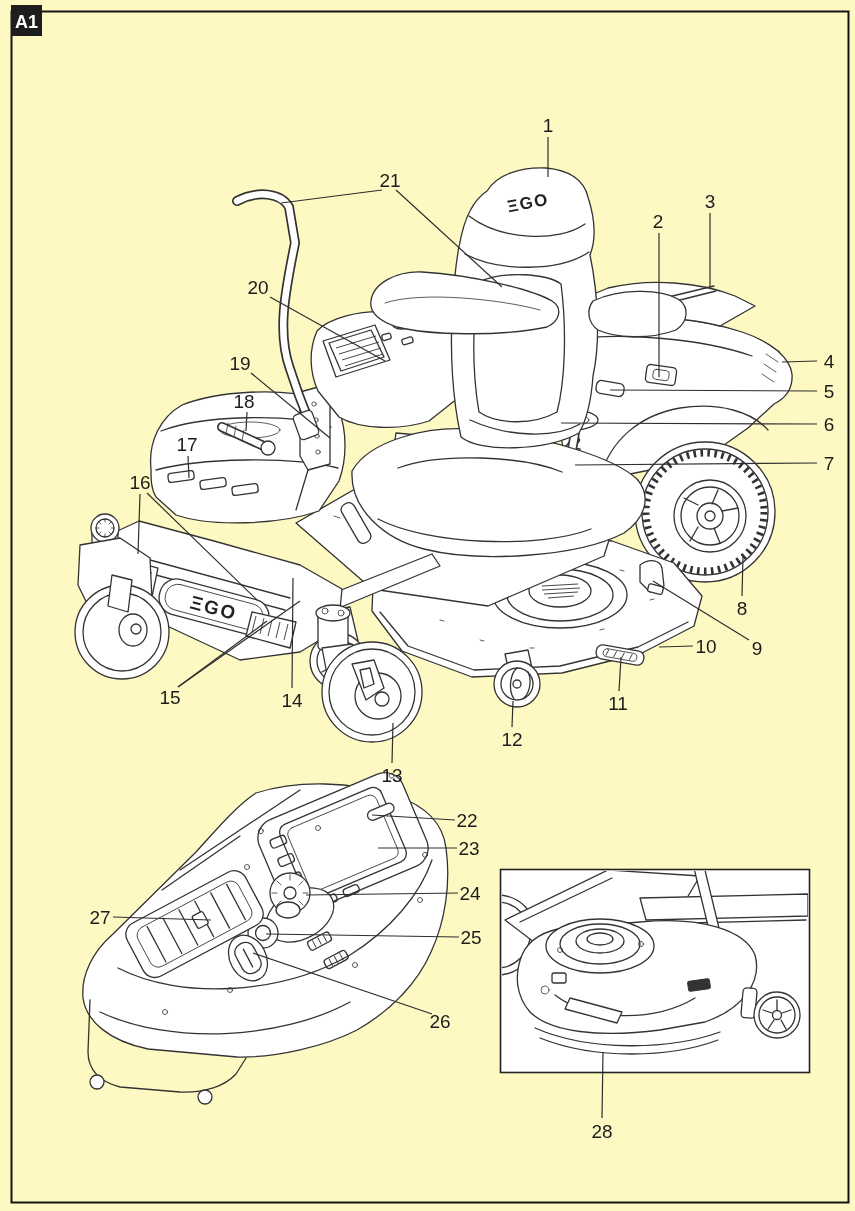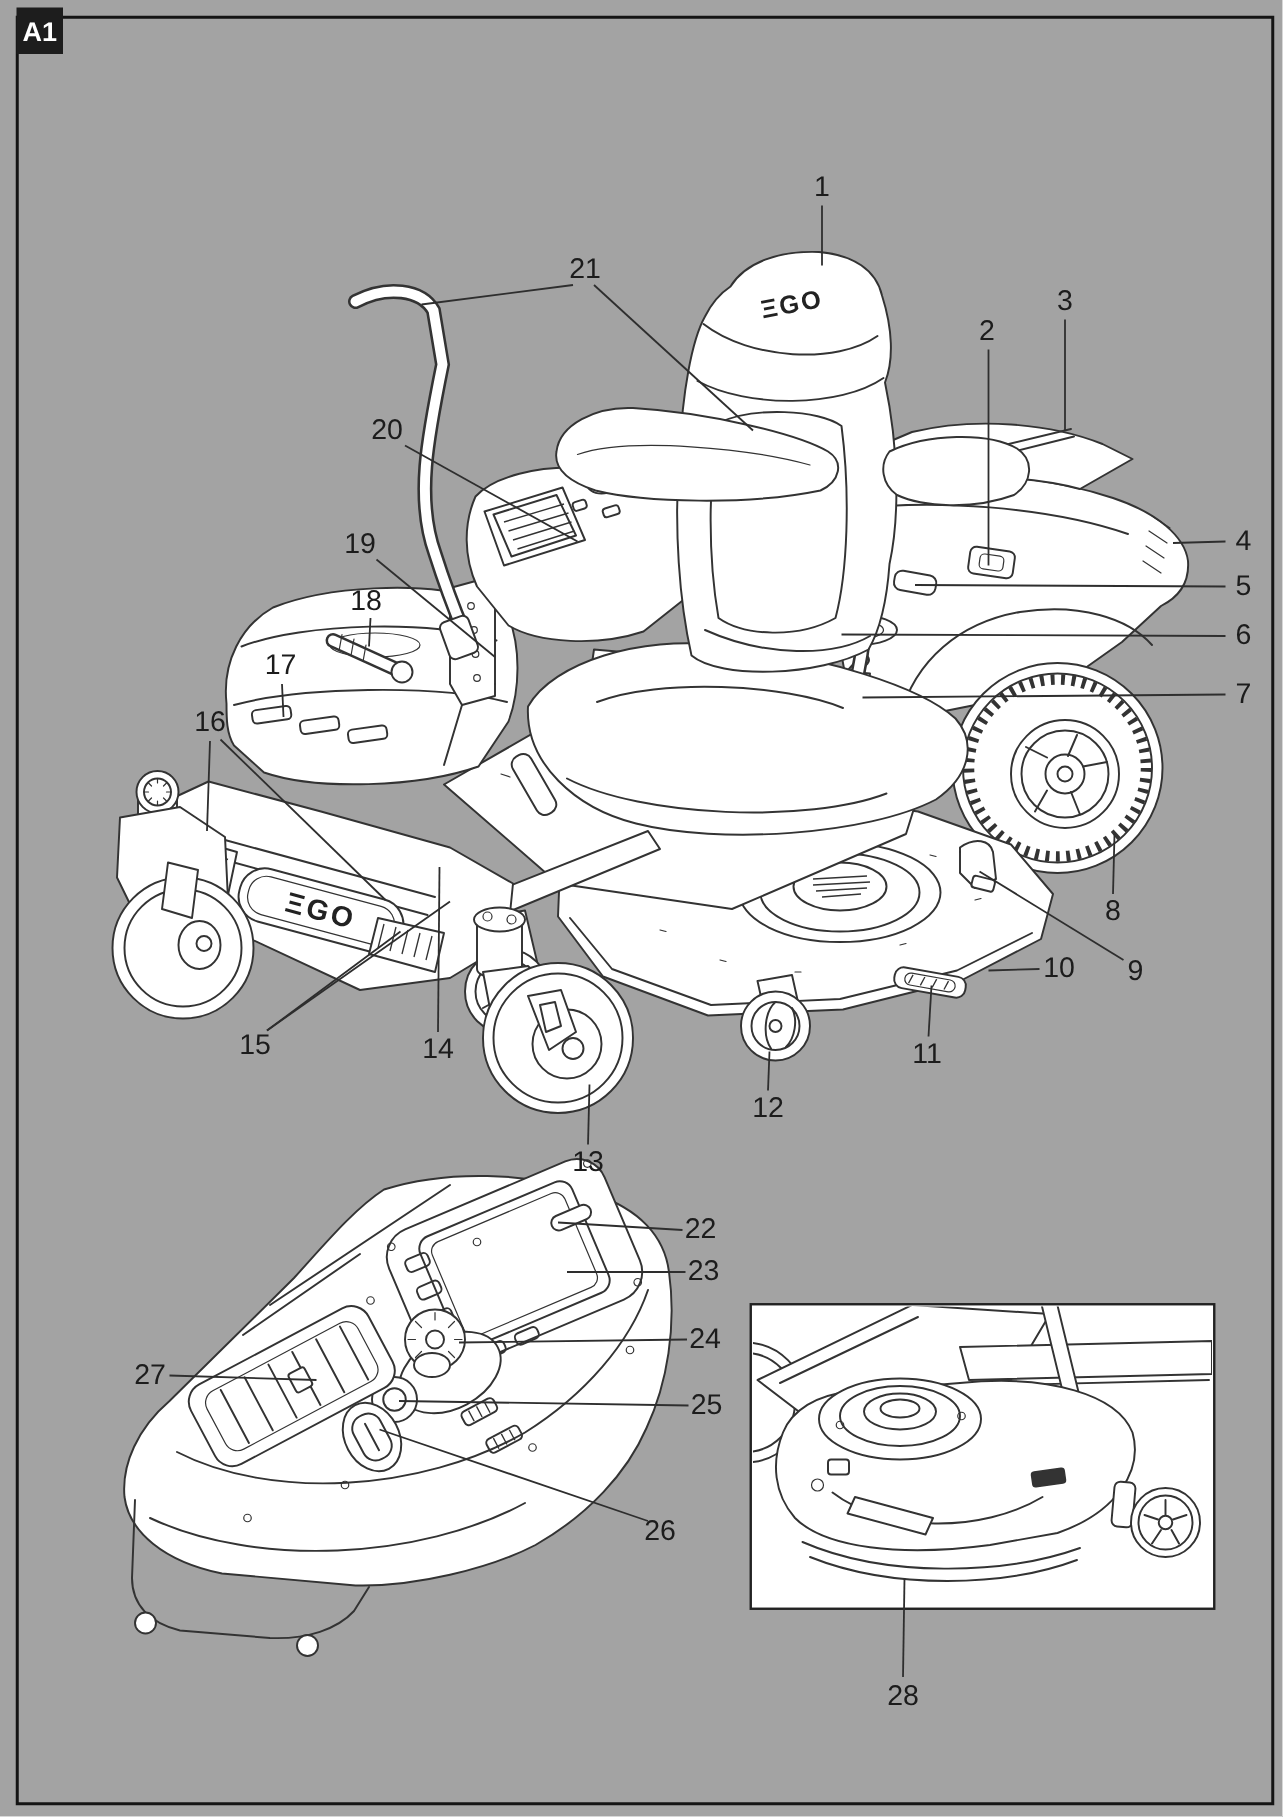--- a/index.html
+++ b/index.html
@@ -1,19 +1,19 @@
 <!DOCTYPE html>
 <html><head>
 <meta charset="utf-8">
 <style>
   html,body { margin:0; padding:0; background:#fff; }
   .page {
     position:relative;
     width:855px; height:1211px;
-    background:#a3a3a3;
+    background:#fef9c3;
     font-family:"Liberation Sans", sans-serif;
     overflow:hidden;
   }
   svg { display:block; }
   .ln   { fill:none; stroke:#333; stroke-width:1.3; stroke-linecap:round; stroke-linejoin:round; }
   .fw   { fill:#fff; stroke:#333; stroke-width:1.3; stroke-linejoin:round; }
   .thin { fill:none; stroke:#333; stroke-width:.8; stroke-linecap:round; }
   .tube    { fill:none; stroke:#333; stroke-width:10; stroke-linecap:round; }
   .tube-in { fill:none; stroke:#fff; stroke-width:6.6; stroke-linecap:round; }
   .tube-sm    { fill:none; stroke:#333; stroke-width:8; stroke-linecap:round; }

